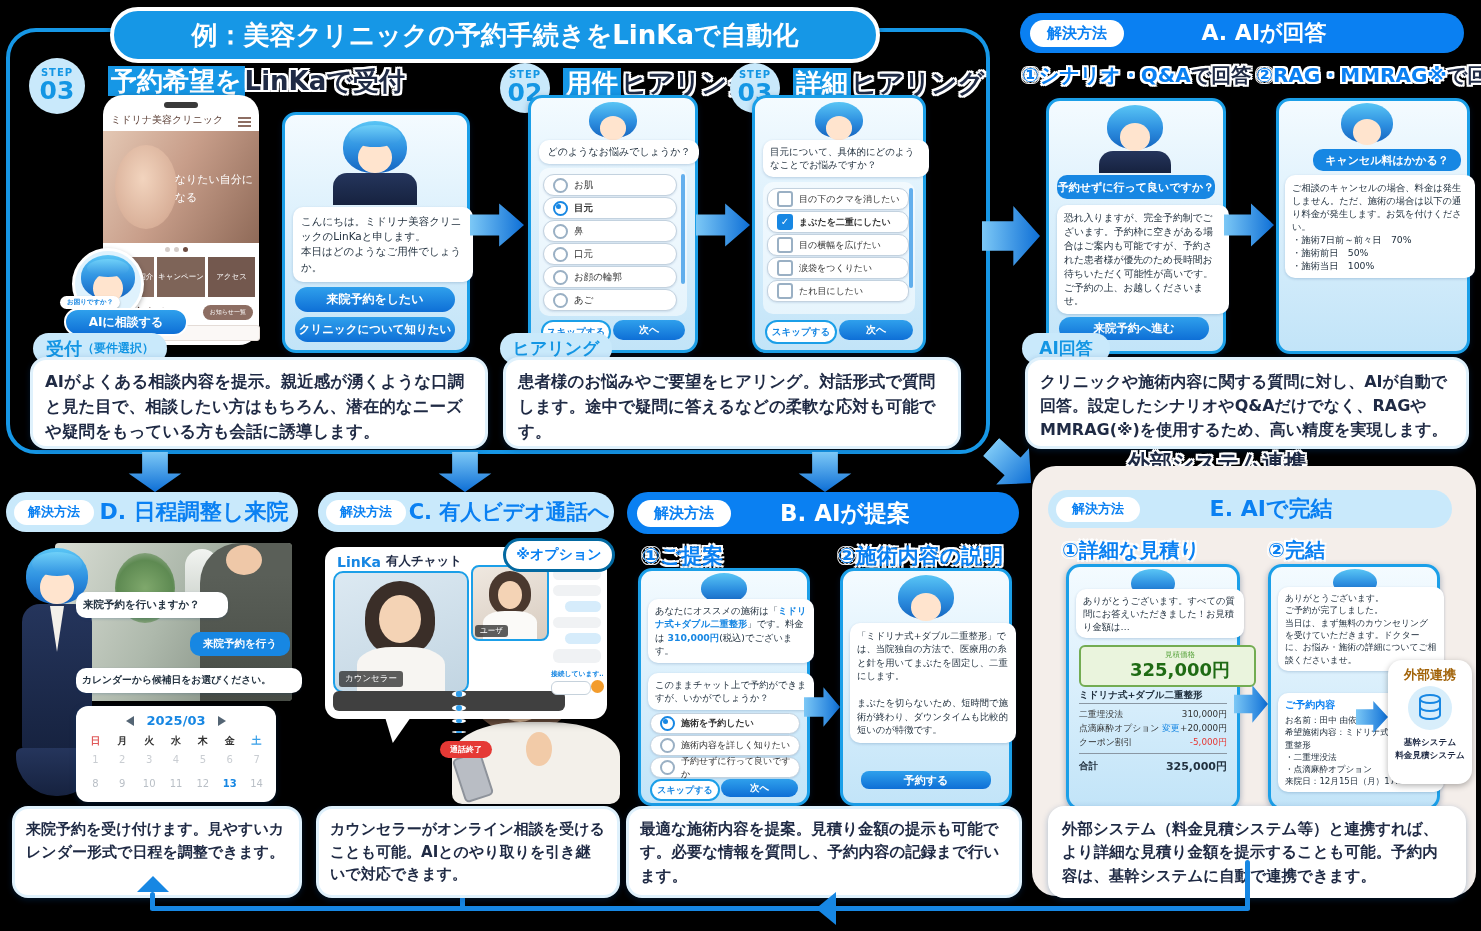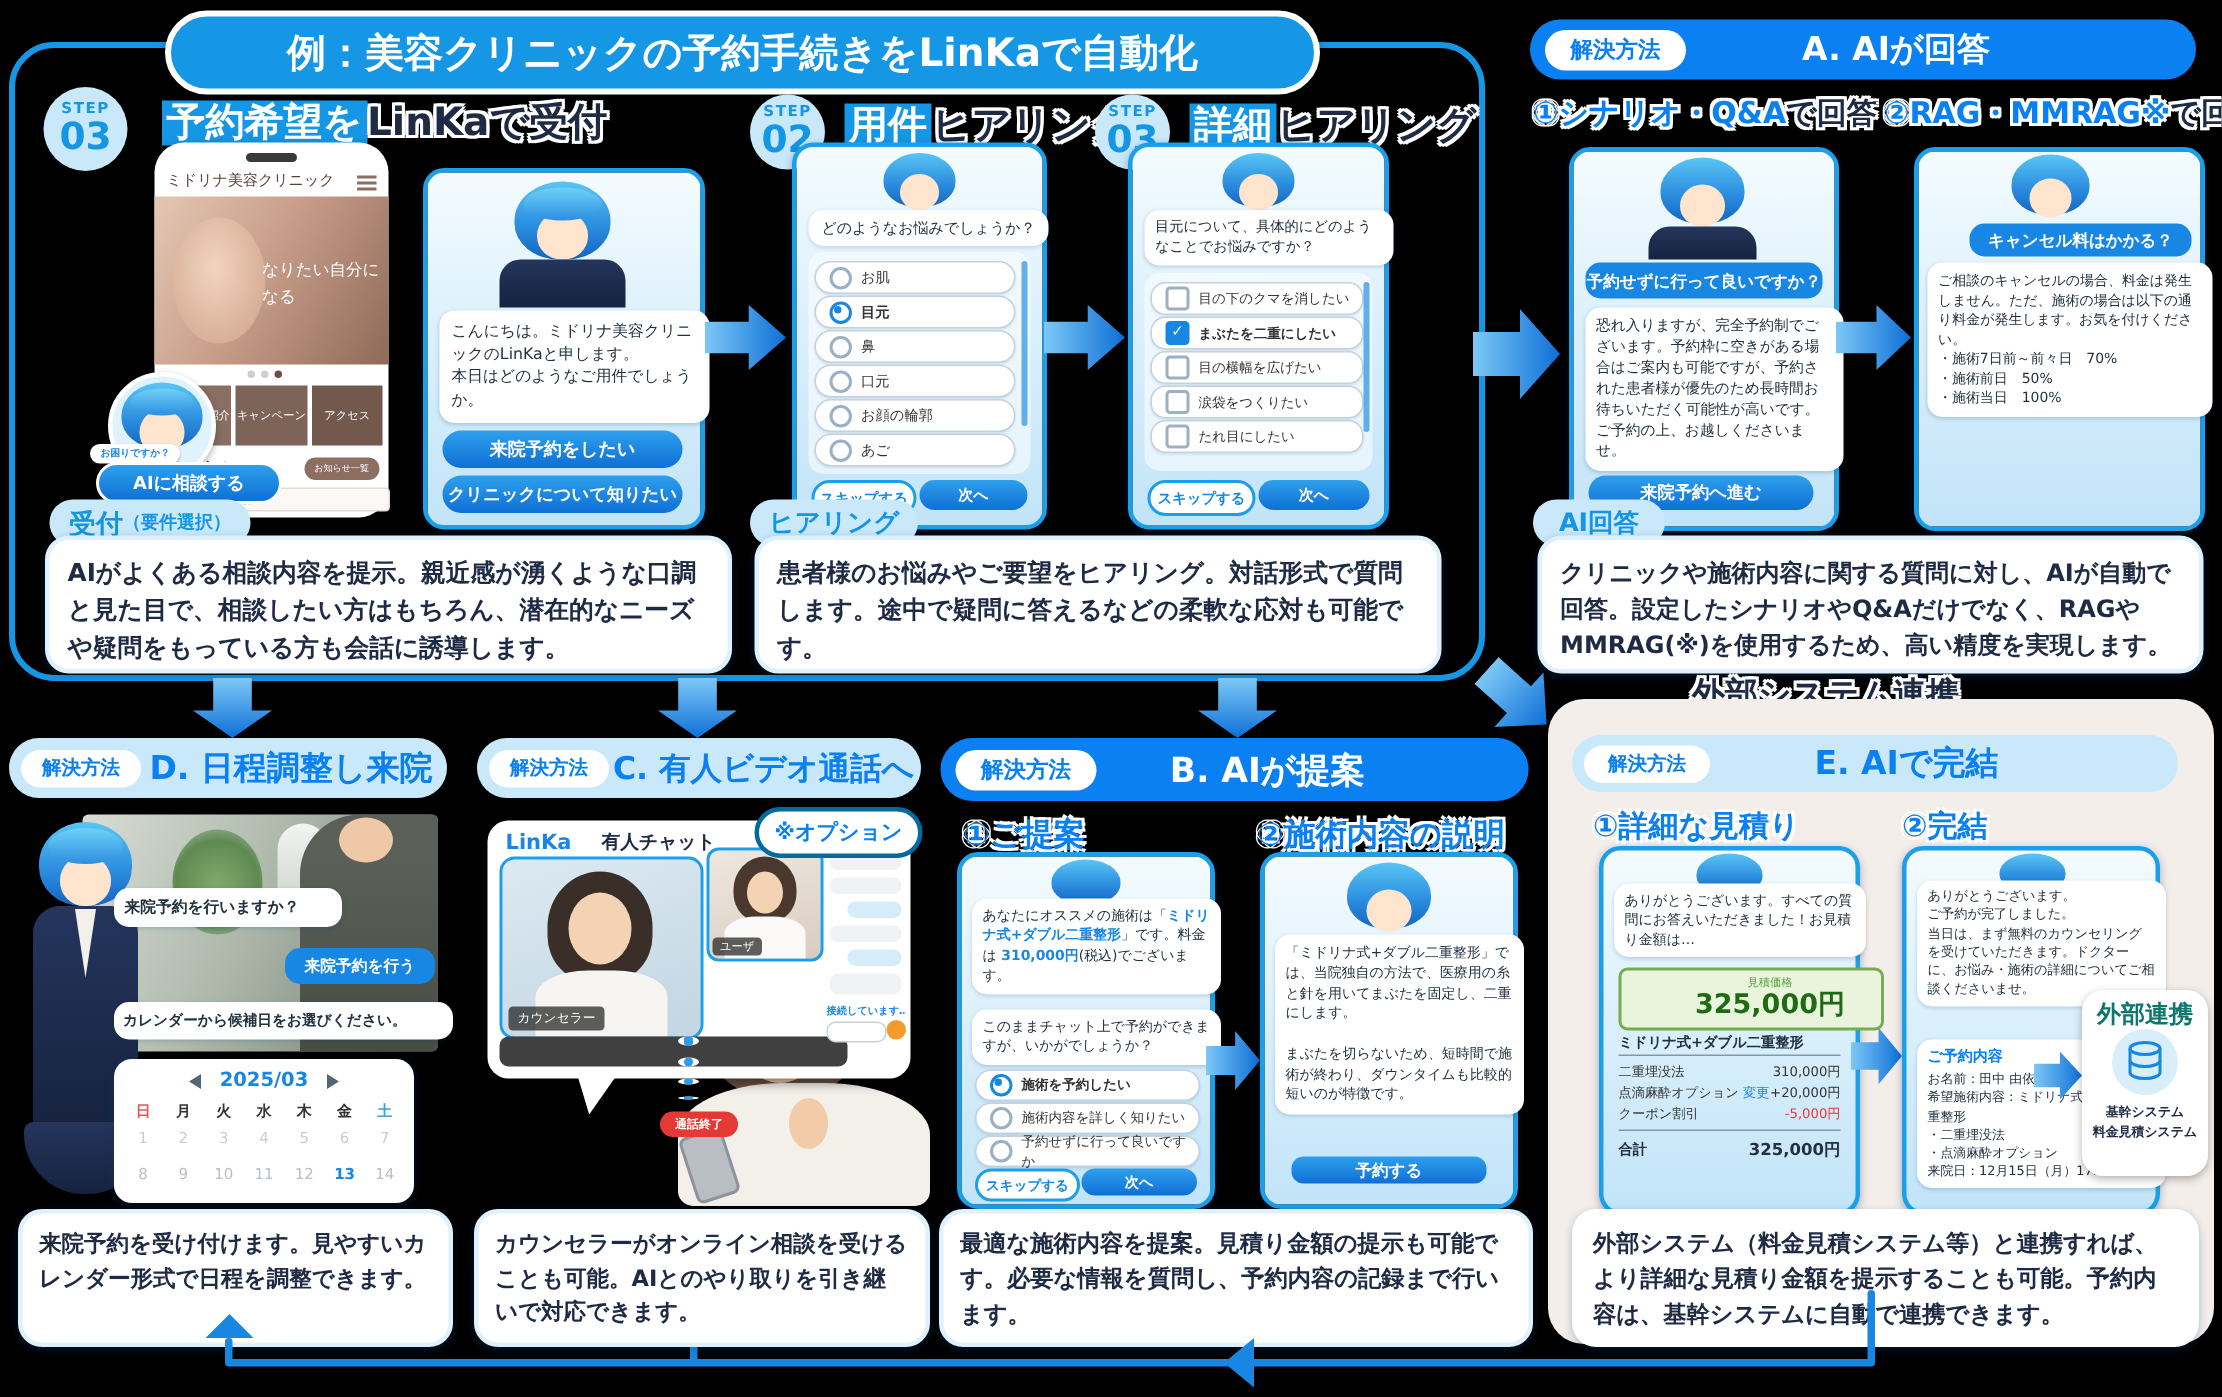--- a/index.html
+++ b/index.html
@@ -347,21 +347,21 @@
     </div>
   </div>
   <div class="abs desc-box" style="left:12px;top:806px;width:262px;height:68px;font-size:15px;padding:9px 11px;">来院予約を受け付けます。見やすいカレンダー形式で日程を調整できます。</div>
 
   <div class="abs sec-bar-light" style="left:318px;top:492px;width:296px;height:40px;">
     <span class="badge-white" style="margin-left:8px;width:80px;height:25px;font-size:13px;">解決方法</span>
     <span style="flex:1;text-align:center;font-size:21px;margin-right:2px;white-space:nowrap;">C. 有人ビデオ通話へ</span>
   </div>
   <div class="abs badge-white" style="left:503px;top:538px;width:106px;height:28px;border:3px solid #0369a1;font-size:14px;z-index:6;">※オプション</div>
   <div class="abs" style="left:325px;top:547px;width:282px;height:172px;background:#fff;border-radius:14px;box-shadow:0 3px 8px rgba(0,0,0,.45);z-index:4;">
-    <div class="abs flex" style="left:12px;top:6px;gap:20px;">
+    <div class="abs flex" style="left:12px;top:6px;gap:5px;">
       <span style="color:#1787E3;font-weight:bold;font-size:14px;">LinKa</span>
       <span style="color:#1F2A44;font-weight:bold;font-size:12.5px;">有人チャット</span>
     </div>
     <div class="abs" style="left:8px;top:24px;width:132px;height:118px;border:2px solid #1B9FE8;border-radius:10px;background:linear-gradient(160deg,#DCE9F2 0%,#C2D5E2 100%);overflow:hidden;">
       <div class="abs" style="left:30px;top:8px;width:70px;height:74px;background:#3A2E28;border-radius:50% 50% 42% 42%;"></div>
       <div class="abs" style="left:44px;top:22px;width:42px;height:48px;background:#F4D3B5;border-radius:50%;"></div>
       <div class="abs" style="left:22px;top:74px;width:88px;height:44px;background:#F7F5F2;border-radius:40% 40% 0 0;"></div>
       <div class="abs" style="left:4px;bottom:4px;background:rgba(40,40,40,.75);color:#fff;font-size:8.5px;padding:2px 6px;border-radius:3px;">カウンセラー</div>
     </div>
     <div class="abs" style="left:146px;top:18px;width:74px;height:72px;border:2px solid #1B9FE8;border-radius:8px;background:linear-gradient(160deg,#EFE8E0 0%,#D8CCC0 100%);overflow:hidden;z-index:5;">
@@ -497,21 +497,21 @@
       <div>希望施術内容：ミドリナ式+ダブル二重整形</div>
       <div>・二重埋没法</div>
       <div>・点滴麻酔オプション</div>
       <div>来院日：12月15日（月）17:30</div>
     </div>
   </div>
 
   <div class="abs arrow-r" style="left:1356px;top:700px;width:32px;height:34px;"></div>
 
   <div class="abs" style="left:1388px;top:660px;width:84px;height:124px;background:#fff;border-radius:14px;box-shadow:0 2px 6px rgba(0,0,0,.3);text-align:center;z-index:6;">
-    <div style="color:#0f766e;font-weight:bold;font-size:16px;margin-top:6px;">外部連携</div>
+    <div style="color:#a16207;font-weight:bold;font-size:13px;margin-top:6px;">外部連携</div>
     <div class="abs" style="left:20px;top:26px;width:44px;height:44px;border-radius:50%;background:#D8EEFB;display:flex;align-items:center;justify-content:center;">
       <svg width="24" height="28" viewBox="0 0 24 28">
         <ellipse cx="12" cy="5" rx="10" ry="4" fill="none" stroke="#1787E3" stroke-width="2"></ellipse>
         <path d="M2 5 v8 c0 2.2 4.5 4 10 4 s10-1.8 10-4 V5" fill="none" stroke="#1787E3" stroke-width="2"></path>
         <path d="M2 13 v8 c0 2.2 4.5 4 10 4 s10-1.8 10-4 V13" fill="none" stroke="#1787E3" stroke-width="2"></path>
       </svg>
     </div>
     <div class="abs" style="left:0;top:76px;width:84px;font-size:8.6px;font-weight:bold;color:#1F2A44;line-height:1.5;">
       <div>基幹システム</div>
       <div>料金見積システム</div>

